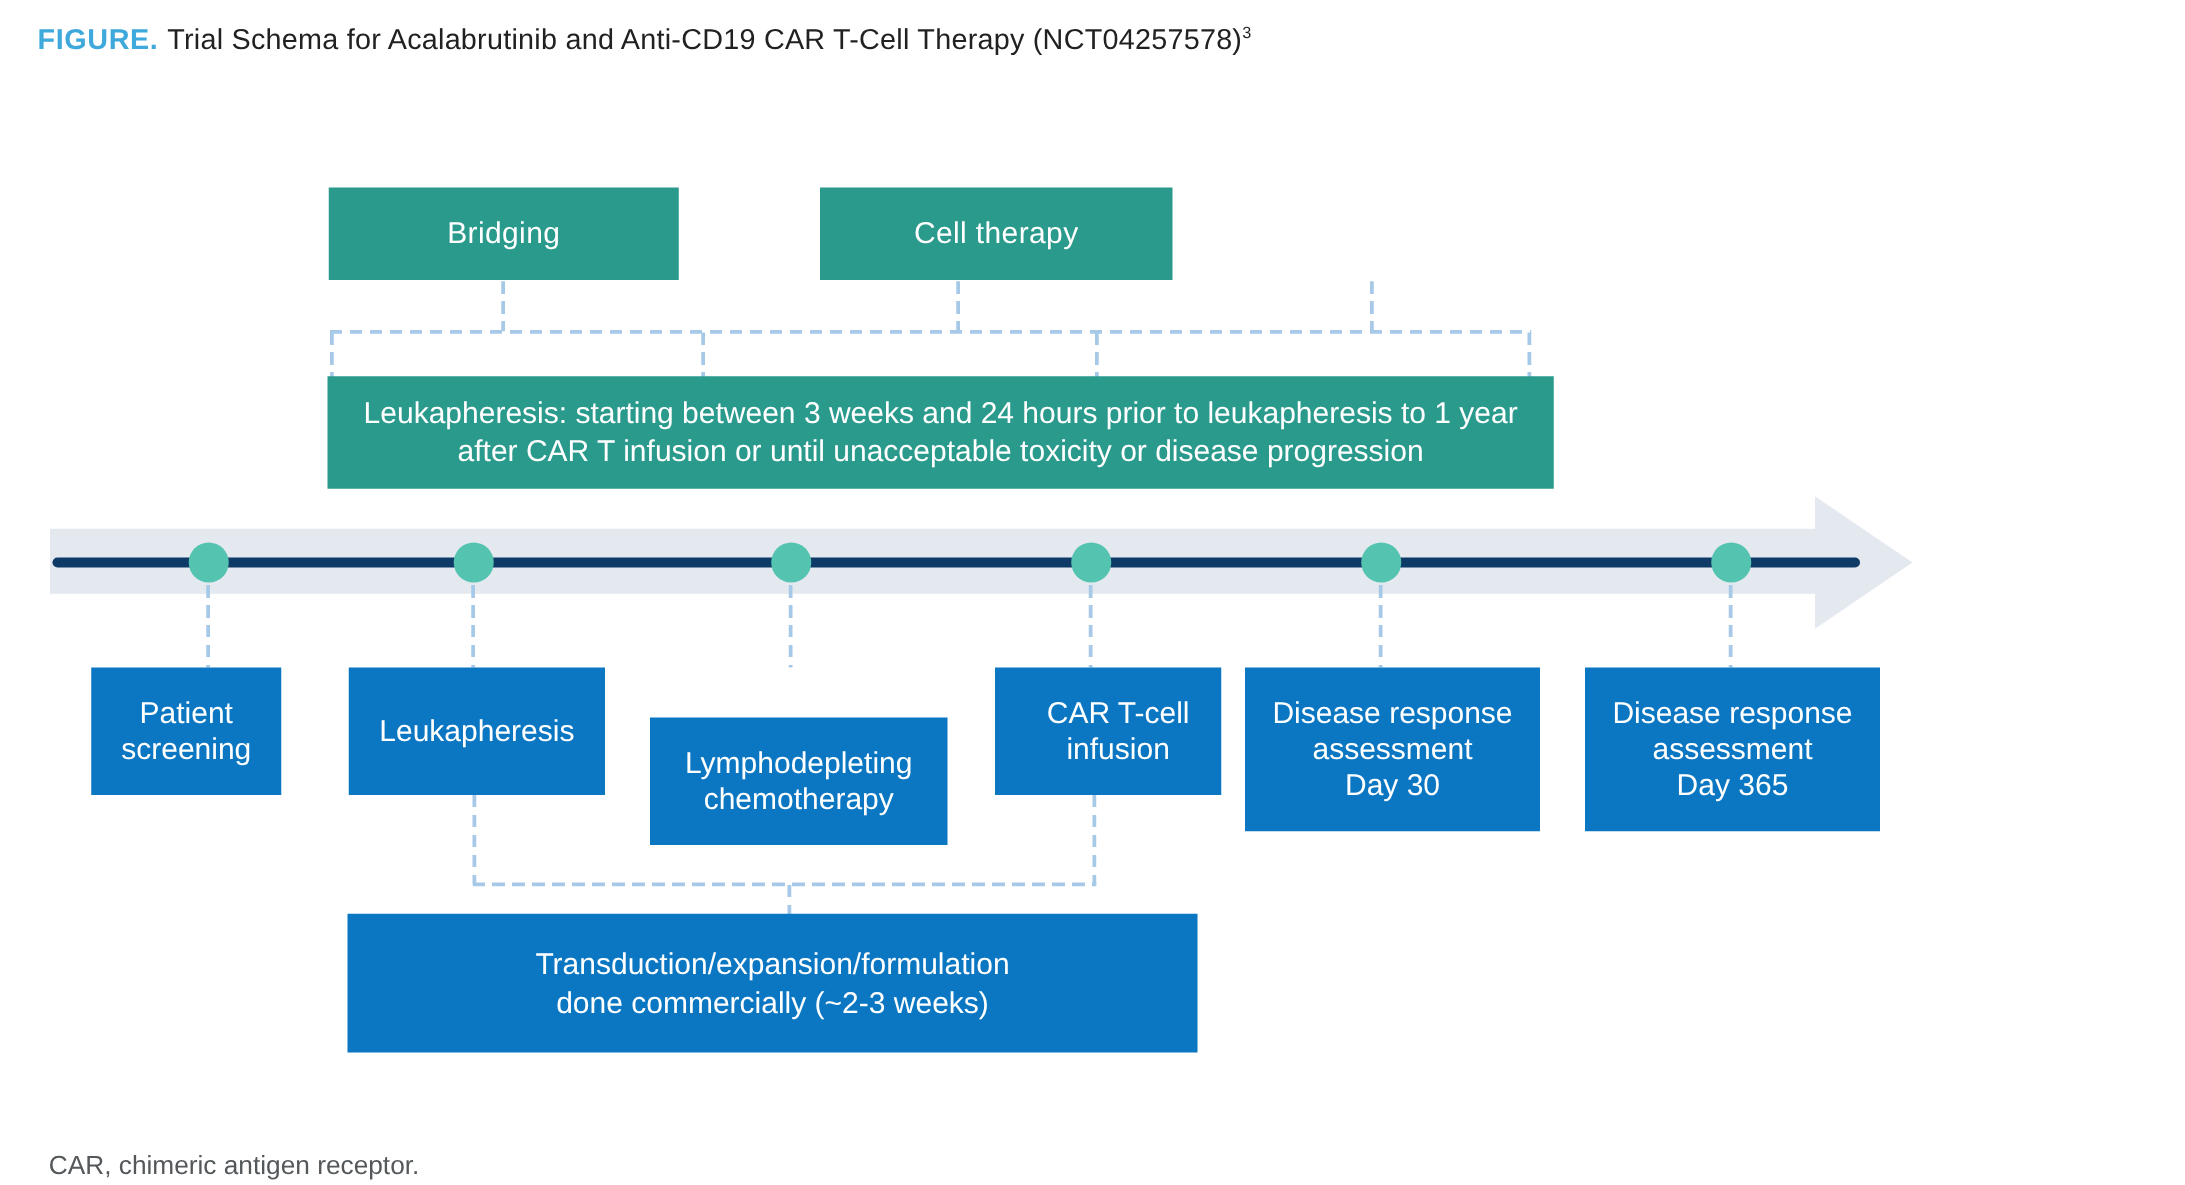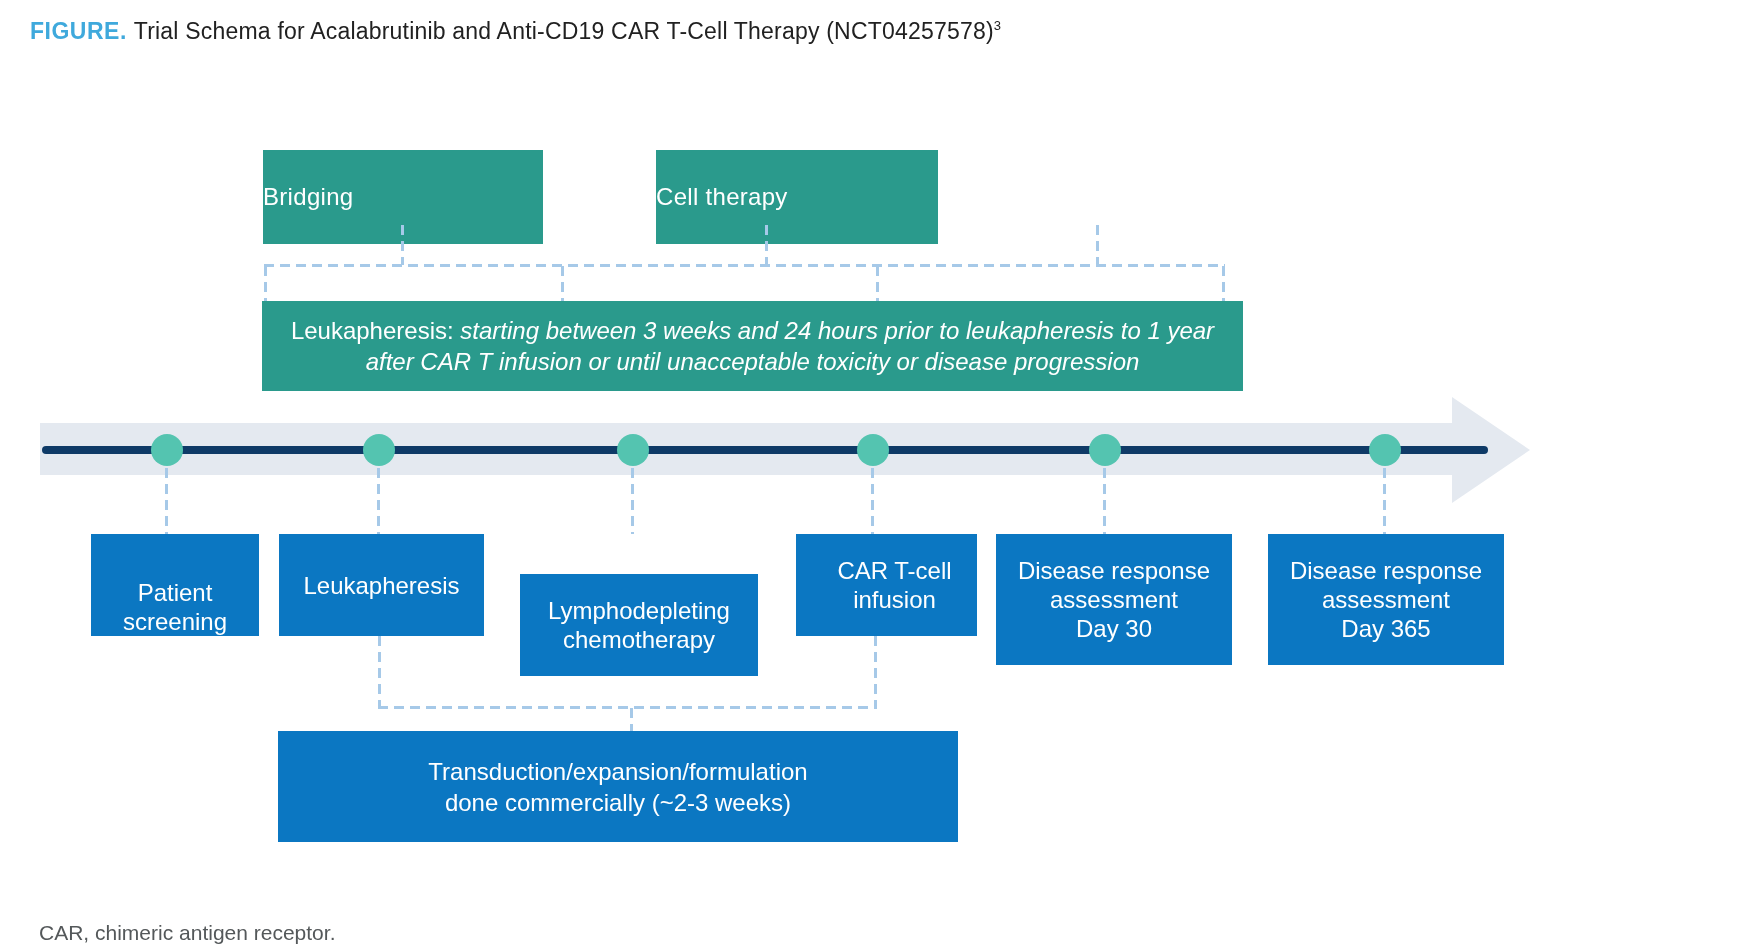--- a/index.html
+++ b/index.html
@@ -14,22 +14,22 @@
   }
   html,body{margin:0;padding:0;}
   body{background:#ffffff;font-family:"Liberation Sans","DejaVu Sans",sans-serif;}
   .stage{position:relative;width:1748px;height:948px;background:#ffffff;overflow:hidden;}
 
   .title{position:absolute;left:30px;top:18px;font-size:23px;color:#212121;letter-spacing:.2px;}
   .title .fig{color:var(--figblue);font-weight:700;letter-spacing:.5px;}
   .title .txt{margin-left:7px;font-weight:400;}
   .title sup{font-size:13px;}
 
-  .phase-box{position:absolute;top:150px;height:94px;background:var(--teal);
-    display:flex;align-items:center;color:#fff;font-size:24px;letter-spacing:.3px;}
+  .phase-box{position:absolute;top:150px;height:74px;background:var(--teal);
+    display:flex;align-items:center;justify-content:center;color:#fff;font-size:24px;letter-spacing:.3px;}
   .phase-1{left:263px;width:280px;}
   .phase-2{left:656px;width:282px;}
   .phase-3{left:957px;width:282px;}
 
   .dash-h{position:absolute;height:3px;
     background:repeating-linear-gradient(90deg,var(--dash) 0 10px,transparent 10px 16px);}
   .dash-v{position:absolute;width:3px;
     background:repeating-linear-gradient(180deg,var(--dash) 0 10px,transparent 10px 16px);}
 
   
@@ -38,41 +38,41 @@
   .stub-p3{left:1096px;top:225px;height:40px;}
   .brk-top{left:264px;top:264px;width:961px;}
   .stub-a1{left:264px;top:266px;height:36px;}
   .stub-a2{left:561px;top:266px;height:36px;}
   .stub-a3{left:876px;top:266px;height:36px;}
   .stub-a4{left:1222px;top:266px;height:36px;}
 
   .acala-box{position:absolute;left:262px;top:301px;width:981px;height:90px;background:var(--teal);
     display:flex;align-items:center;justify-content:center;color:#fff;}
   .acala-box p{margin:0;padding:0 28px;text-align:center;font-size:24px;line-height:31px;}
-  .acala-box .it{font-style:italic;}
+  .acala-box .it{}
 
   .band{position:absolute;left:40px;top:423px;width:1420px;height:52px;background:var(--band);}
   .arrowhead{position:absolute;left:1452px;top:397px;width:78px;height:106px;background:var(--band);
     clip-path:polygon(0 0,100% 50%,0 100%);}
   .axis{position:absolute;left:42px;top:446px;width:1446px;height:8px;background:var(--navy);border-radius:4px;}
   .dot{position:absolute;top:434px;width:32px;height:32px;border-radius:50%;background:var(--dot);}
   .dot-1{left:151px;} .dot-2{left:363px;} .dot-3{left:617px;}
   .dot-4{left:857px;} .dot-5{left:1089px;} .dot-6{left:1369px;}
 
   .stub-d1{left:165px;top:468px;height:66px;}
   .stub-d2{left:377px;top:468px;height:66px;}
   .stub-d3{left:631px;top:468px;height:66px;}
   .stub-d4{left:871px;top:468px;height:66px;}
   .stub-d5{left:1103px;top:468px;height:66px;}
   .stub-d6{left:1383px;top:468px;height:66px;}
 
   .event-box{position:absolute;top:534px;background:var(--blue);color:#fff;
     display:flex;align-items:center;justify-content:center;text-align:center;}
   .event-box .label{white-space:pre-line;font-size:24px;line-height:29px;padding:0 8px;}
-  .event-1{left:91px;width:168px;height:102px;align-items:flex-end;}
+  .event-1{left:73px;width:152px;height:102px;}
   .event-2{left:279px;width:205px;height:102px;}
   .event-3{left:520px;width:238px;height:102px;margin-top:40px;}
   .event-4{left:796px;width:165px;height:102px;padding-left:16px;}
   .event-5{left:996px;width:236px;height:131px;}
   .event-6{left:1268px;width:236px;height:131px;}
 
   
   .stub-m1{left:378px;top:636px;height:72px;}
   .stub-m2{left:874px;top:636px;height:72px;}
   .brk-bottom{left:378px;top:706px;width:499px;}

